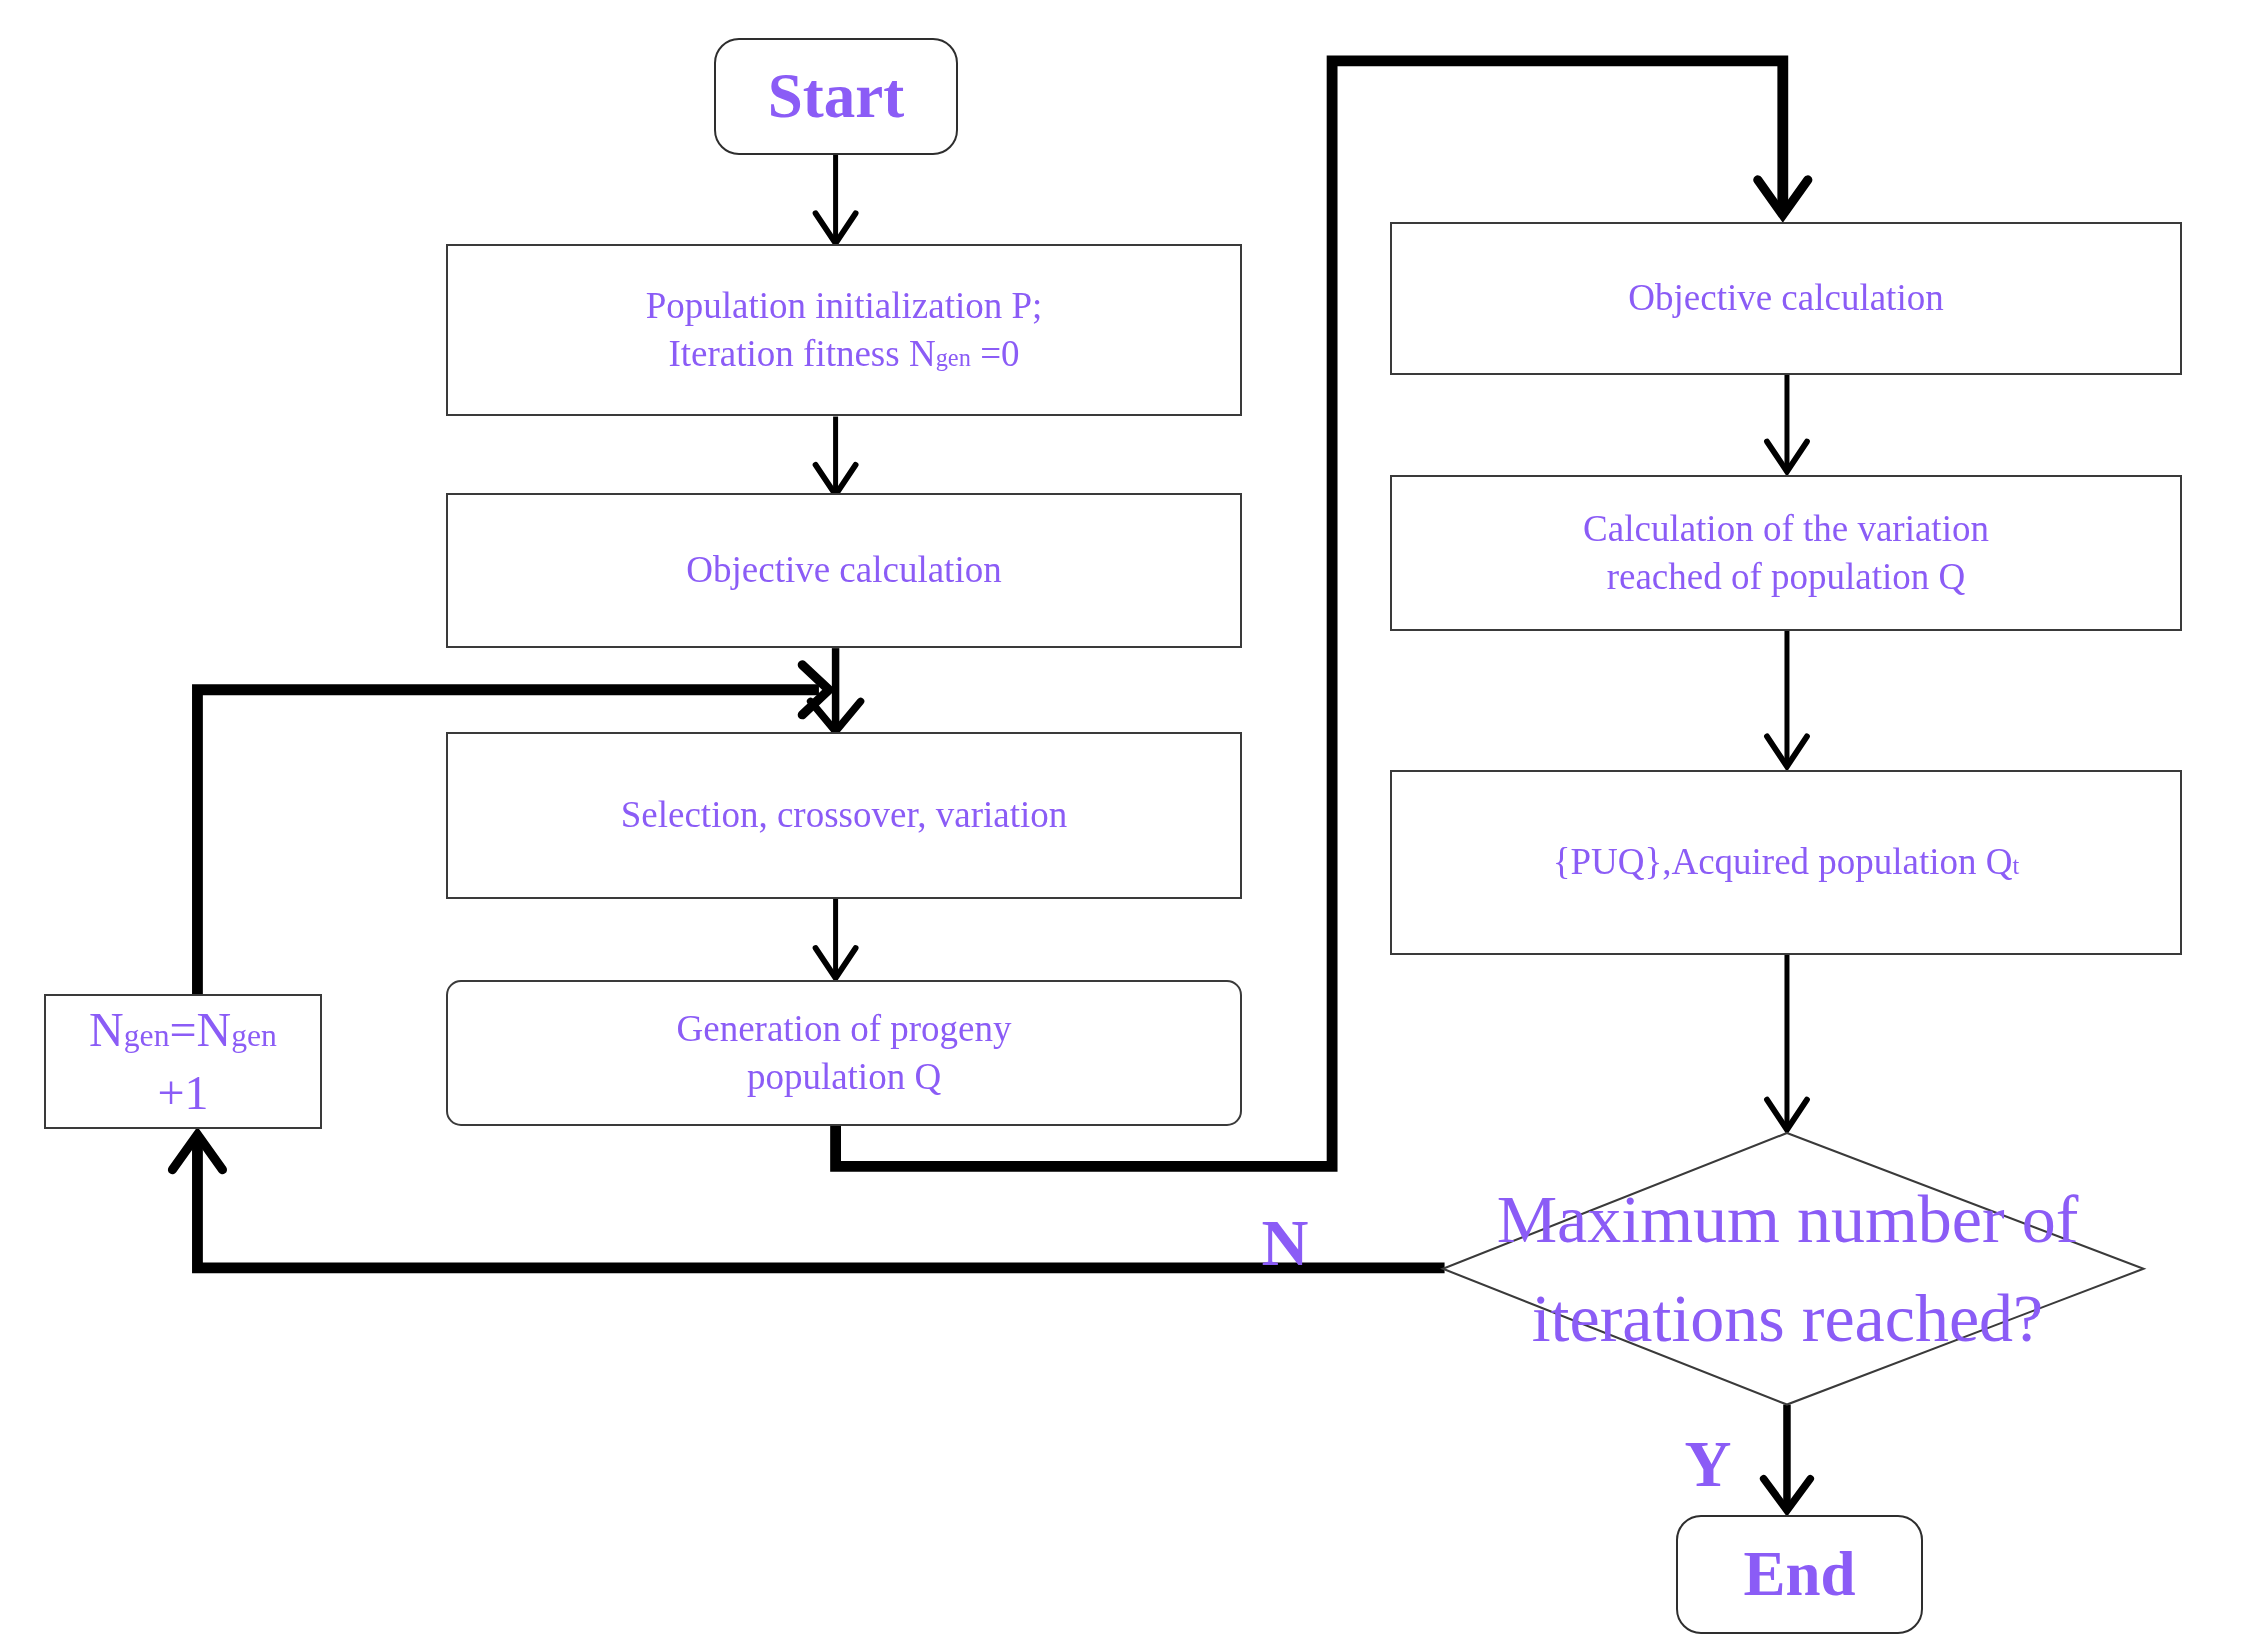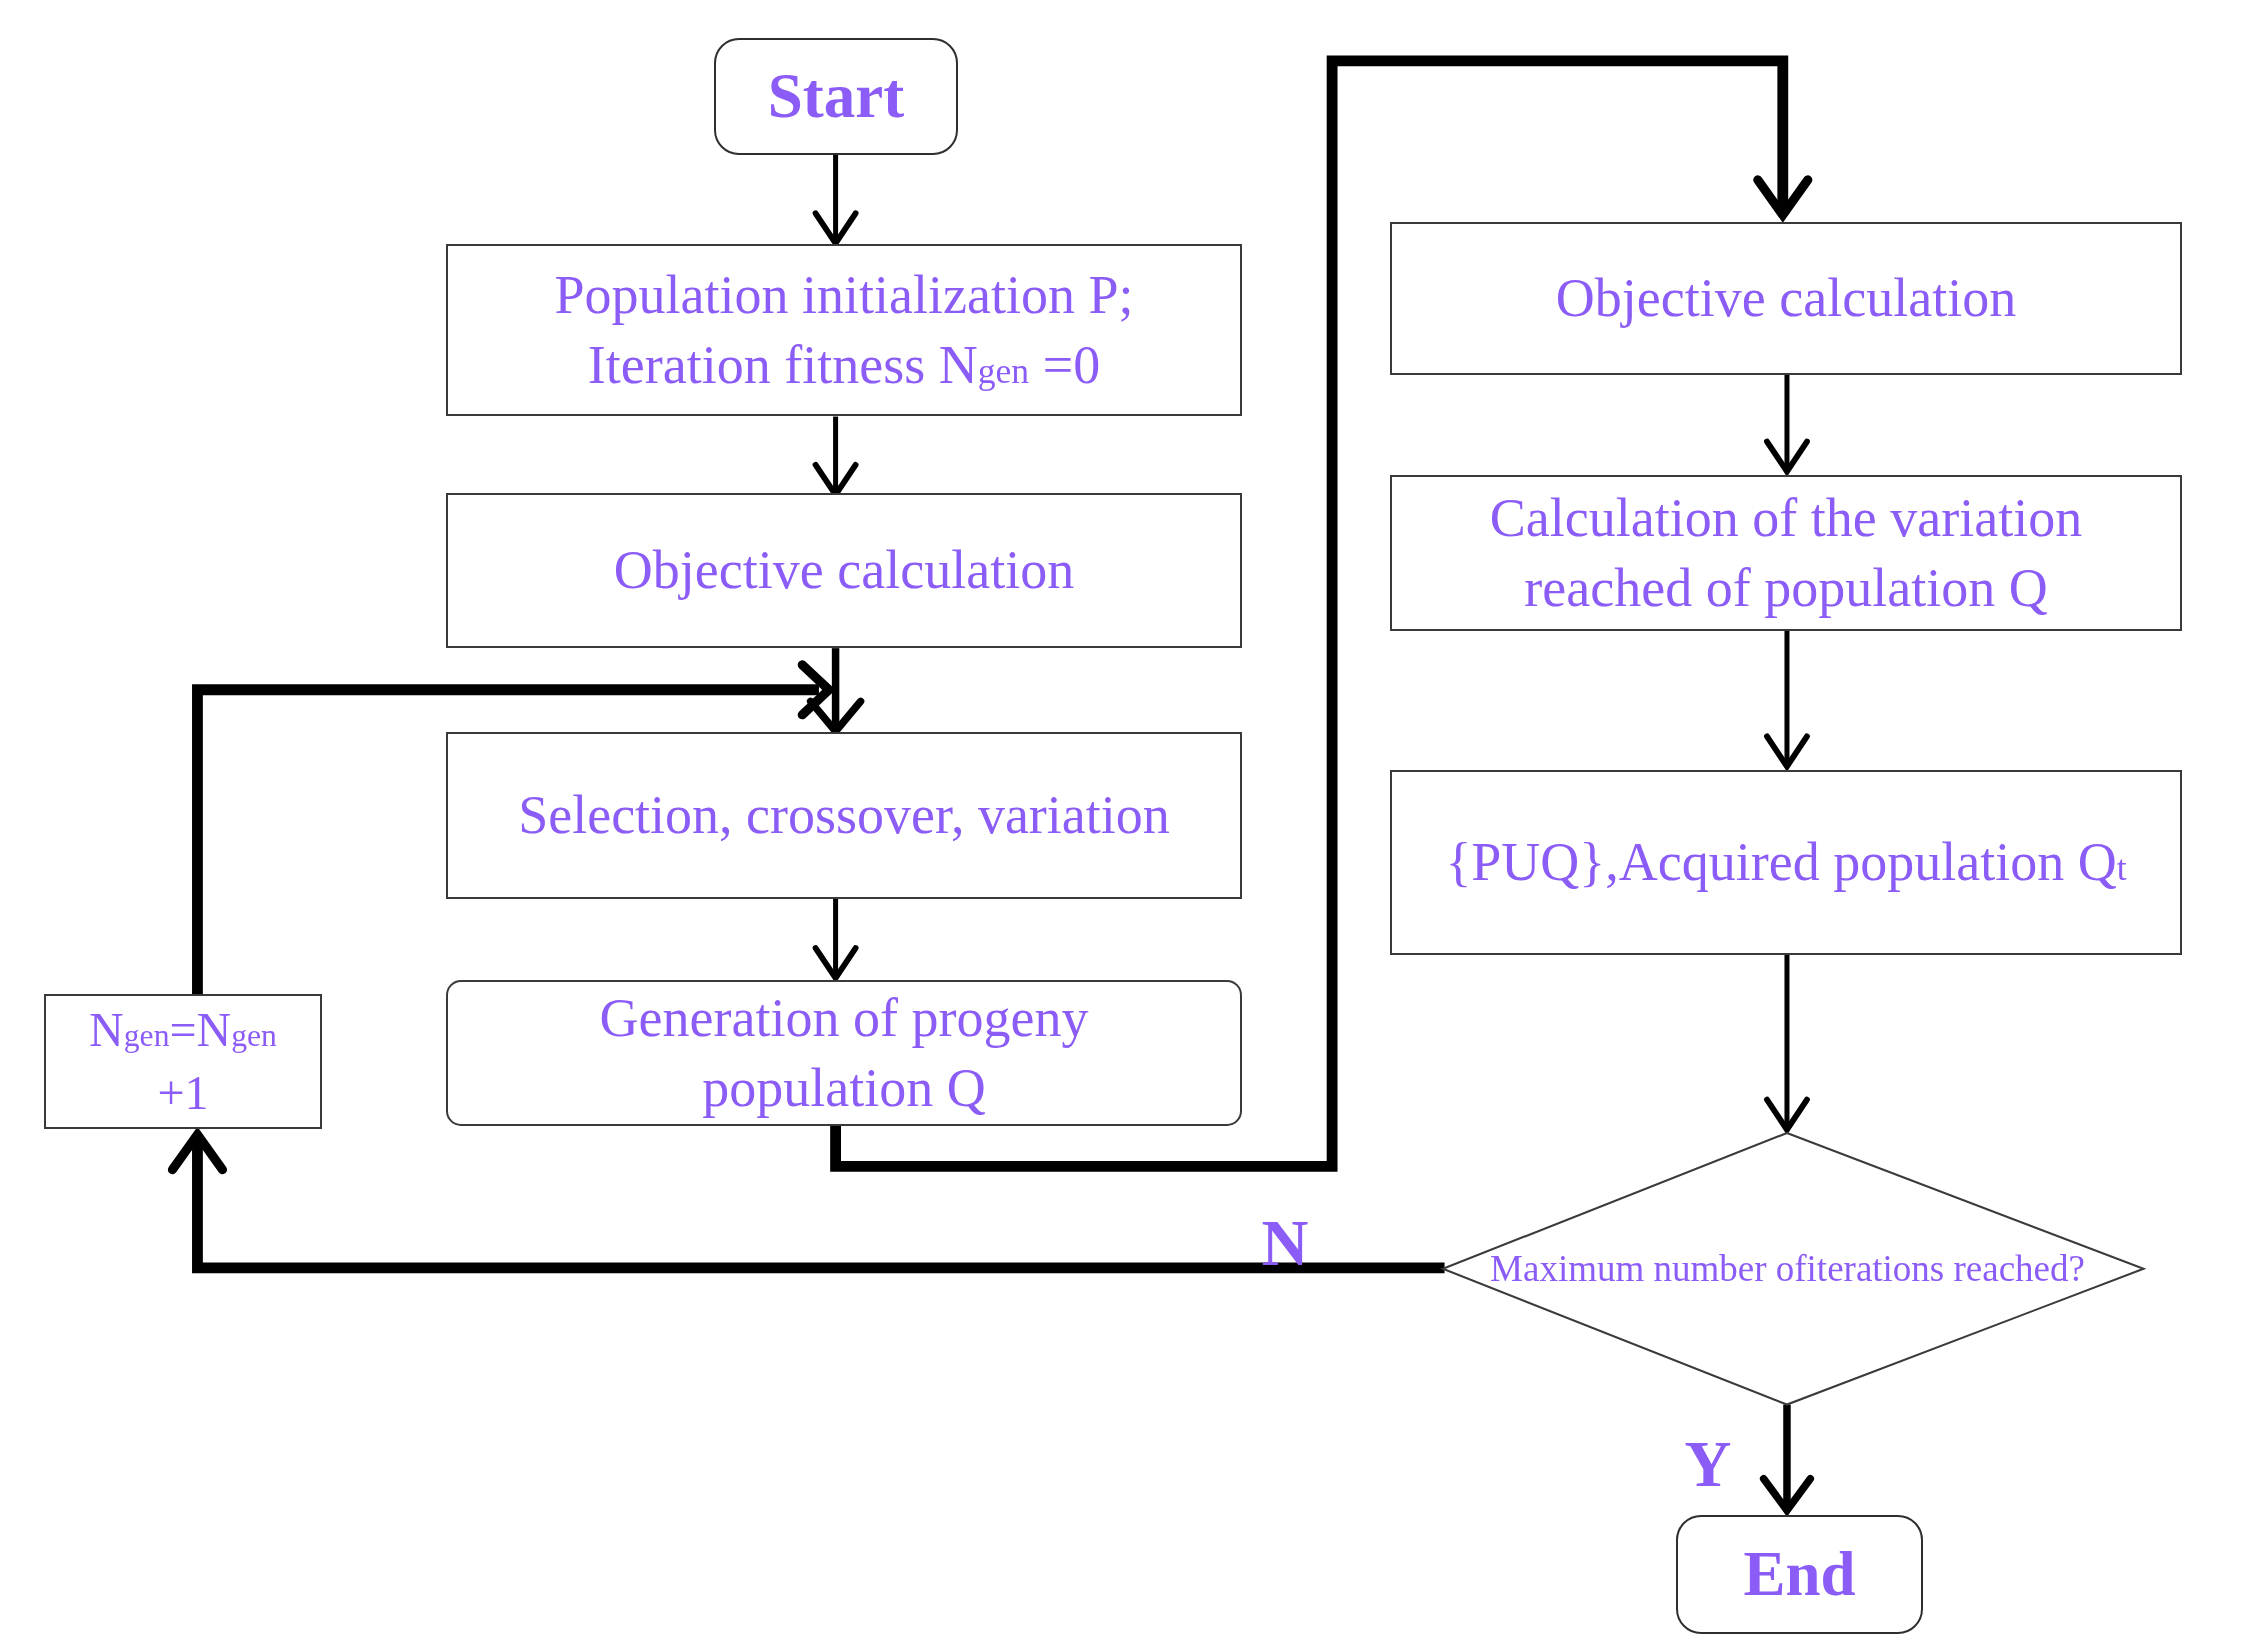--- a/index.html
+++ b/index.html
@@ -5,35 +5,35 @@
   html,body { margin:0; padding:0; background:#ffffff; }
   .stage {
     position:relative; width:2261px; height:1642px; background:#ffffff;
     font-family:"Liberation Serif","DejaVu Serif",serif; color:#8b5cf6;
     overflow:hidden;
   }
   .wires { position:absolute; left:0; top:0; }
   .node {
     position:absolute; background:#ffffff; border:2.5px solid #3a3a3a;
     display:flex; flex-direction:column; align-items:center; justify-content:center;
-    text-align:center; font-size:54px; line-height:1.3; box-sizing:border-box;
+    text-align:center; font-size:37px; line-height:1.3; box-sizing:border-box;
     white-space:nowrap;
   }
   .terminal {
     border:2.5px solid #2e2e2e; border-radius:25px;
     font-weight:bold; font-size:63px;
   }
   .sub { font-size:0.66em; }
   .branch-label {
     position:absolute; transform:translate(-50%,-50%);
     font-weight:bold; font-size:65px; line-height:1;
   }
   .diamond-label {
-    position:absolute; display:flex; flex-direction:row; align-items:center;
-    justify-content:center; text-align:center; font-size:37px; line-height:1.45;
+    position:absolute; display:flex; flex-direction:column; align-items:center;
+    justify-content:center; text-align:center; font-size:68px; line-height:1.45;
     white-space:nowrap;
   }
 </style>
 </head>
 <body>
 
 <div class="stage">
 
   <svg class="wires" width="2261" height="1642" viewBox="0 0 2714 1971">
     <g stroke="#000000" fill="none" stroke-linecap="butt" stroke-linejoin="miter">

